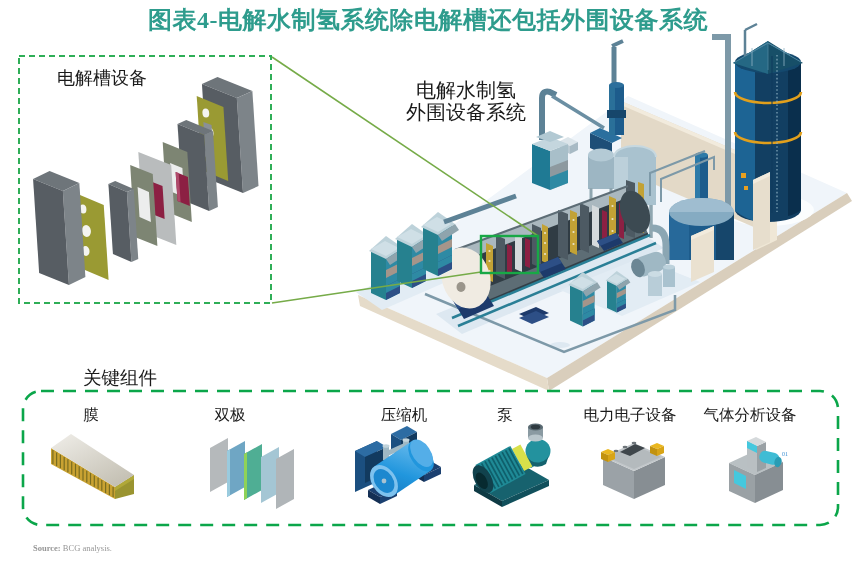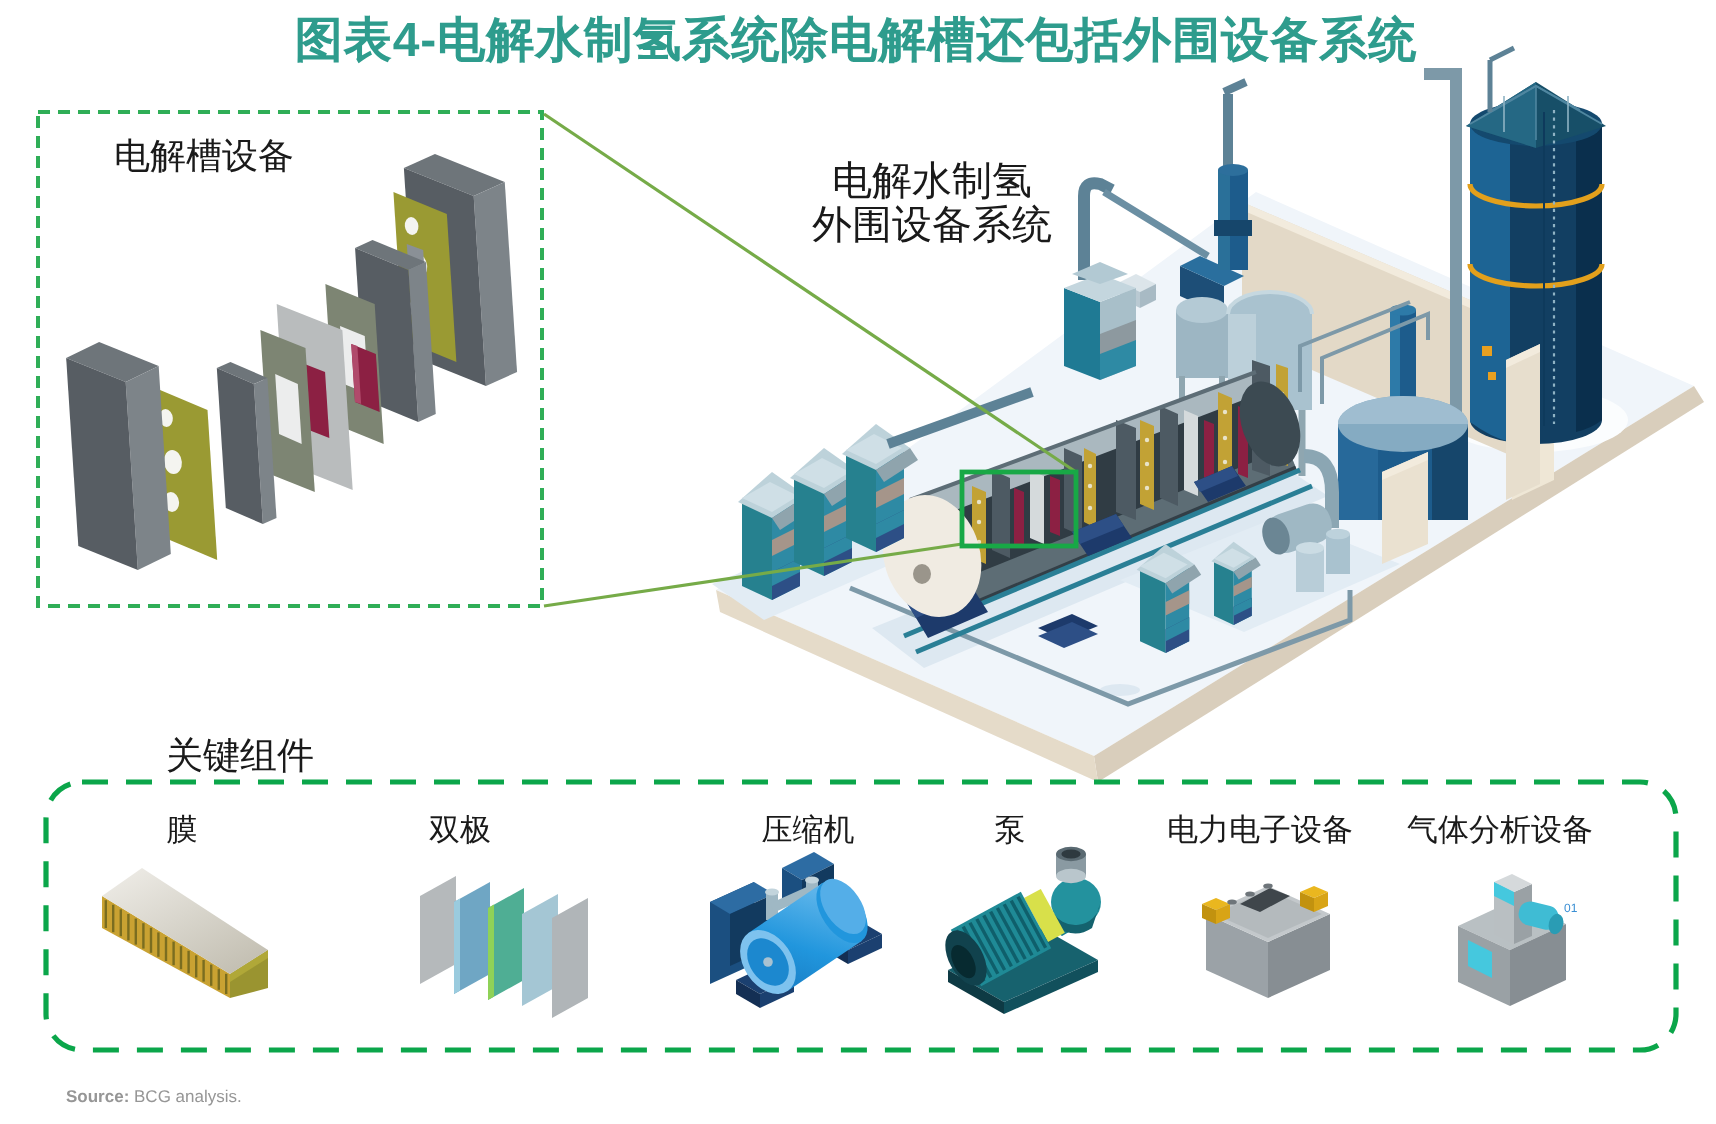--- a/index.html
+++ b/index.html
@@ -1,17 +1,17 @@
 <!DOCTYPE html>
 <html><head>
 <meta charset="utf-8">
 <style>
   html,body{margin:0;padding:0;background:#ffffff;}
   body{width:858px;height:562px;overflow:hidden;font-family:"Liberation Sans",sans-serif;}
-  #stage{position:relative;width:737px;height:562px;}
+  #stage{position:relative;width:737px;height:562px;font-family:Liberation Serif, serif;}
   svg{position:absolute;left:0;top:0;}
 </style>
 </head>
 <body>
 <div id="stage">
 <svg width="858" height="562" viewBox="0 0 858 562">
 
   <text x="428" y="28" text-anchor="middle" font-size="24" font-weight="bold" fill="#2E9C8D" letter-spacing="0.5">图表4-电解水制氢系统除电解槽还包括外围设备系统</text>
 
   <g id="factory">

